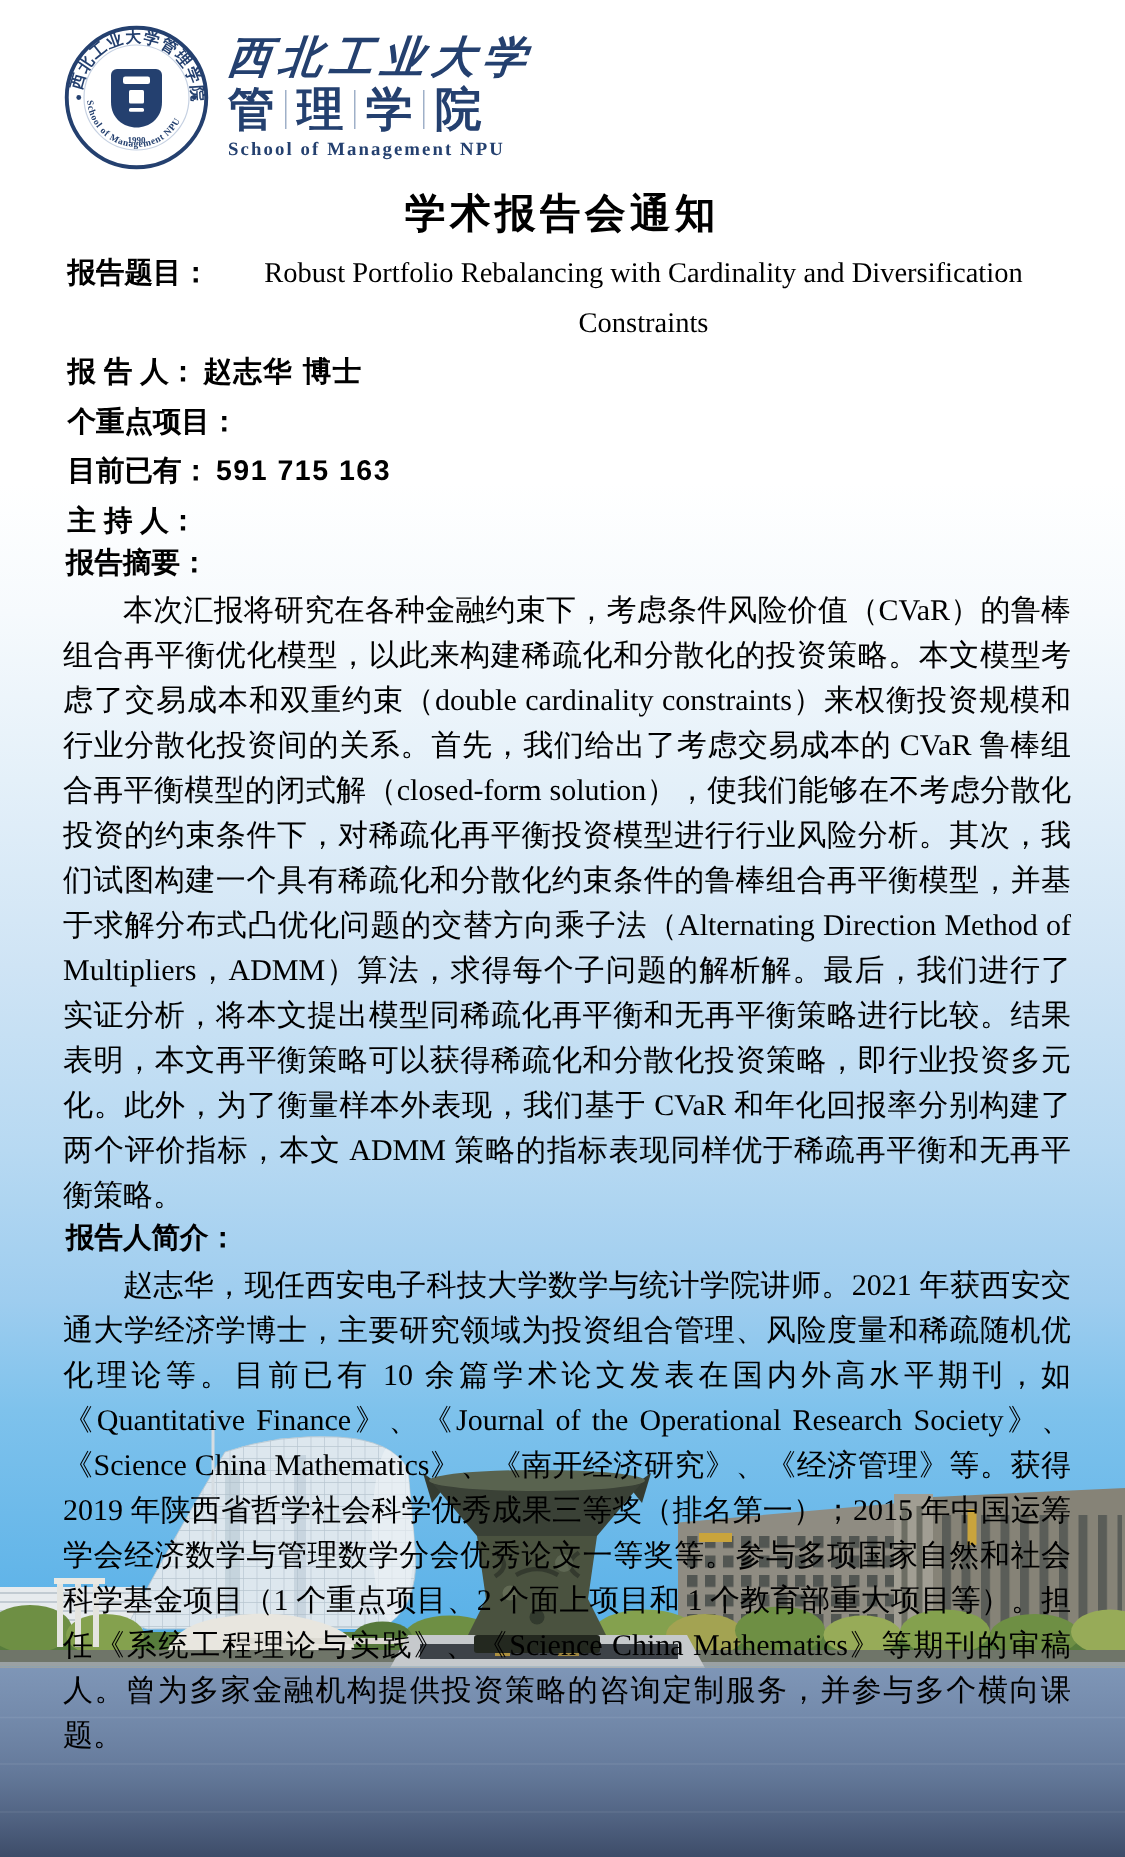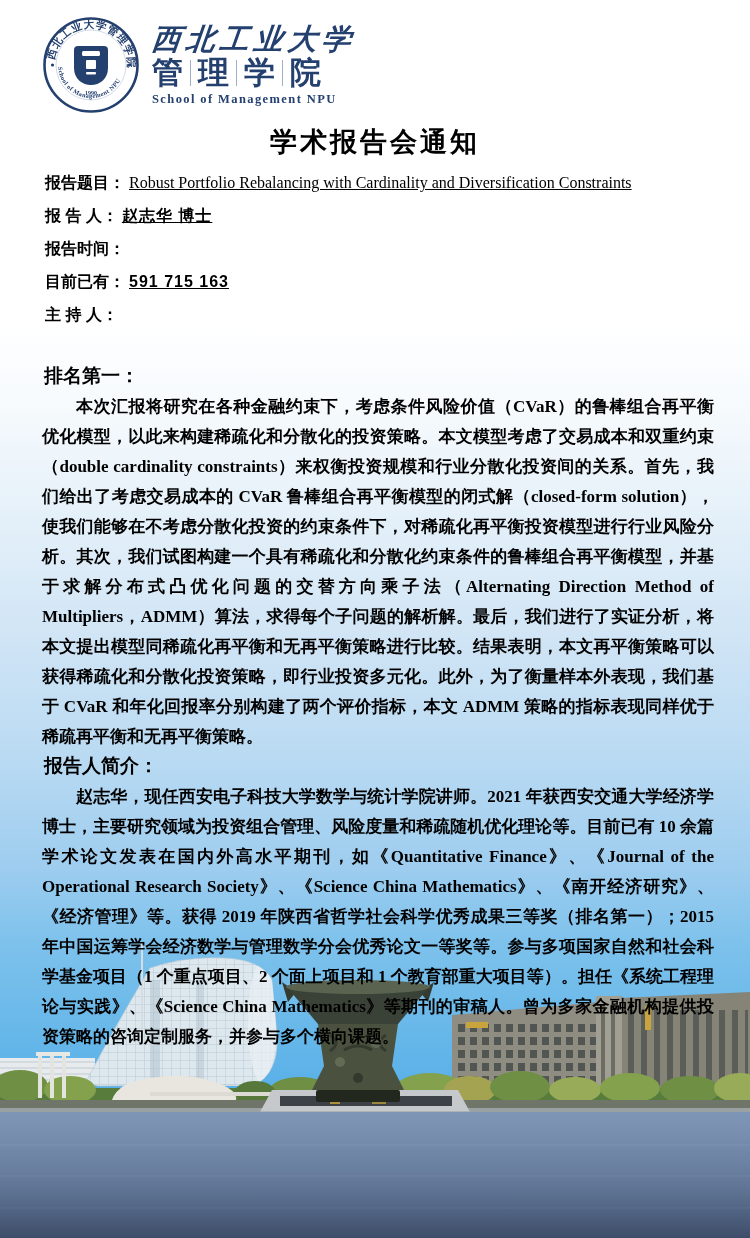--- a/index.html
+++ b/index.html
@@ -18,29 +18,29 @@
   .wm-cn{font-size:29px;font-weight:700;font-style:italic;letter-spacing:5px;transform:skewX(-6deg);line-height:30px;white-space:nowrap;}
   .wm-dept{display:flex;align-items:center;margin-top:2px;line-height:34px;}
   .wm-dept .ch{font-family:"Liberation Sans","DejaVu Sans",sans-serif;font-weight:900;font-size:31px;color:#24406f;}
   .wm-dept .div{width:1px;height:26px;background:#9fb0c8;margin:0 7px;}
   .wm-en{font-size:12.5px;font-weight:700;letter-spacing:1.4px;margin-top:2px;color:#24406f;white-space:nowrap;}
   
   .page-title{position:absolute;top:124px;left:0;width:100%;text-align:center;
     font-family:Liberation Sans, sans-serif;font-weight:900;font-size:27px;letter-spacing:3px;z-index:2;}
   
   .info{position:absolute;top:166px;left:45px;right:36px;z-index:2;}
-  .info-row{display:flex;line-height:33px;font-size:16px;}
+  .info-row{display:flex;line-height:33px;font-size:19px;text-align:center;}
   .info-label{font-family:"Liberation Sans","DejaVu Sans",sans-serif;font-weight:900;white-space:pre;flex:0 0 auto;}
-  .info-value{margin-left:4px;text-decoration:underline;}
+  .info-value{margin-left:4px;}
   .v-cn{font-family:"Liberation Sans","DejaVu Sans",sans-serif;font-weight:700;letter-spacing:1px;}
   .v-en{font-family:"Liberation Serif","DejaVu Serif",serif;max-width:572px;}
   
   .sections{position:absolute;top:362px;left:42px;width:672px;z-index:2;}
   .sec-heading{font-family:"Liberation Sans","DejaVu Sans",sans-serif;font-weight:900;font-size:19px;line-height:24px;margin:2px 0 4px 2px;}
-  .sec-text{font-size:17px;line-height:30px;text-align:justify;text-indent:2em;margin:0 0 2px 0;font-weight:bold;}
+  .sec-text{font-size:20px;line-height:30px;text-align:justify;text-indent:2em;margin:0 0 2px 0;}
   
   .photo{position:absolute;left:0;bottom:0;width:750px;height:298px;z-index:1;display:block;}
 </style>
 </head>
 <body>
 
 <div class="doc">
 
   <div class="logo-row">
     <svg class="seal" viewBox="0 0 98 98">
@@ -86,33 +86,33 @@
   <div class="info">
     <div class="info-row">
       <span class="info-label">报告题目：</span>
       <span class="info-value v-en">Robust Portfolio Rebalancing with Cardinality and Diversification Constraints</span>
     </div>
     <div class="info-row">
       <span class="info-label">报 告 人：</span>
       <span class="info-value v-cn">赵志华 博士</span>
     </div>
     <div class="info-row">
-      <span class="info-label">报告时间：</span>
+      <span class="info-label">个重点项目：</span>
     </div>
     <div class="info-row">
       <span class="info-label">目前已有：</span>
       <span class="info-value v-cn">591 715 163</span>
     </div>
     <div class="info-row">
       <span class="info-label">主 持 人：</span>
     </div>
   </div>
 
   <div class="sections">
-    <div class="sec-heading">排名第一：</div>
+    <div class="sec-heading">报告摘要：</div>
     <p class="sec-text">本次汇报将研究在各种金融约束下，考虑条件风险价值（CVaR）的鲁棒组合再平衡优化模型，以此来构建稀疏化和分散化的投资策略。本文模型考虑了交易成本和双重约束（double cardinality constraints）来权衡投资规模和行业分散化投资间的关系。首先，我们给出了考虑交易成本的 CVaR 鲁棒组合再平衡模型的闭式解（closed-form solution），使我们能够在不考虑分散化投资的约束条件下，对稀疏化再平衡投资模型进行行业风险分析。其次，我们试图构建一个具有稀疏化和分散化约束条件的鲁棒组合再平衡模型，并基于求解分布式凸优化问题的交替方向乘子法（Alternating Direction Method of Multipliers，ADMM）算法，求得每个子问题的解析解。最后，我们进行了实证分析，将本文提出模型同稀疏化再平衡和无再平衡策略进行比较。结果表明，本文再平衡策略可以获得稀疏化和分散化投资策略，即行业投资多元化。此外，为了衡量样本外表现，我们基于 CVaR 和年化回报率分别构建了两个评价指标，本文 ADMM 策略的指标表现同样优于稀疏再平衡和无再平衡策略。</p>
     <div class="sec-heading">报告人简介：</div>
     <p class="sec-text">赵志华，现任西安电子科技大学数学与统计学院讲师。2021 年获西安交通大学经济学博士，主要研究领域为投资组合管理、风险度量和稀疏随机优化理论等。目前已有 10 余篇学术论文发表在国内外高水平期刊，如《Quantitative Finance》、《Journal of the Operational Research Society》、《Science China Mathematics》、《南开经济研究》、《经济管理》等。获得 2019 年陕西省哲学社会科学优秀成果三等奖（排名第一）；2015 年中国运筹学会经济数学与管理数学分会优秀论文一等奖等。参与多项国家自然和社会科学基金项目（1 个重点项目、2 个面上项目和 1 个教育部重大项目等）。担任《系统工程理论与实践》、《Science China Mathematics》等期刊的审稿人。曾为多家金融机构提供投资策略的咨询定制服务，并参与多个横向课题。</p>
   </div>
 
   <svg class="photo" viewBox="0 0 750 298" preserveAspectRatio="none">
     <defs>
       <linearGradient id="skyG" x1="0" y1="0" x2="0" y2="1">
         <stop offset="0" stop-color="#7ec2ec"></stop>
           <stop offset="1" stop-color="#53aee7"></stop>

